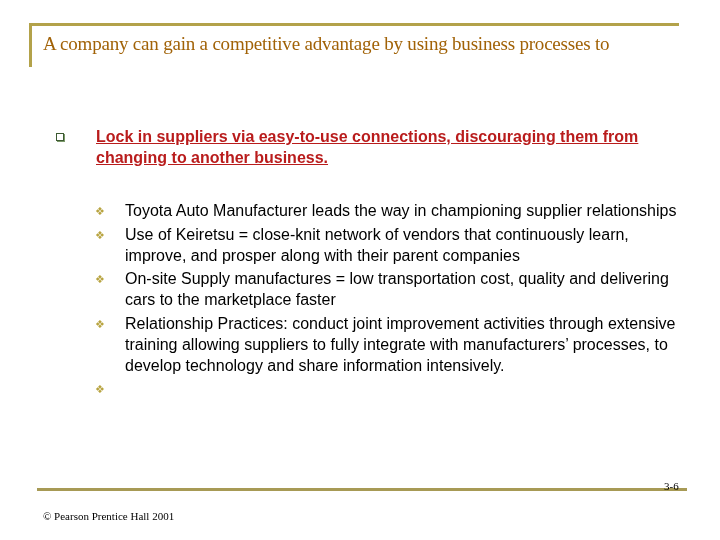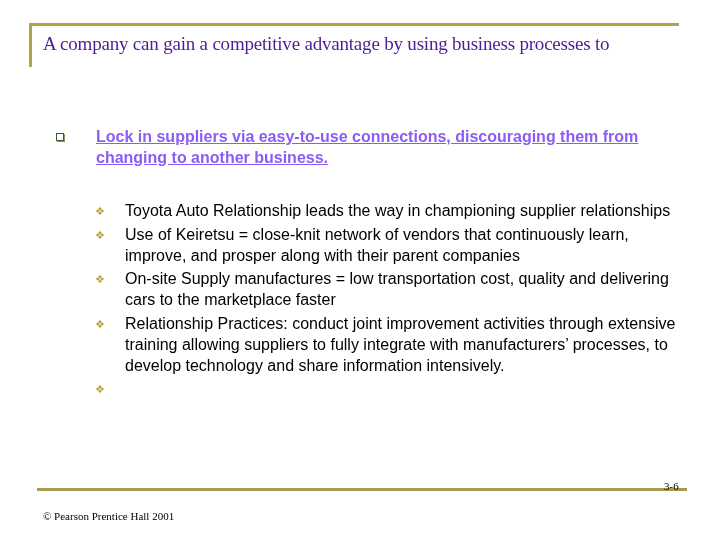--- a/index.html
+++ b/index.html
@@ -29,21 +29,21 @@
       width: 3px;
       height: 44px;
       background: #b3a24a;
     }
     .slide-title {
       position: absolute;
       left: 43px;
       top: 33px;
       font-family: "Liberation Serif", serif;
       font-size: 19px;
-      color: #4c1d95;
+      color: #a16207;
       white-space: nowrap;
       letter-spacing: -0.2px;
     }
     .main-bullet {
       position: absolute;
       left: 56px;
       top: 131px;
       width: 10px;
       height: 10px;
       color: #3d5a32;
@@ -59,21 +59,21 @@
       margin-top: 2px;
     }
     .main-text {
       position: absolute;
       left: 96px;
       top: 126px;
       width: 600px;
       font-size: 16px;
       line-height: 21px;
       font-weight: bold;
-      color: #8b5cf6;
+      color: #b91c1c;
       text-decoration: underline;
     }
     .sub-list {
       position: absolute;
       left: 96px;
       top: 200px;
       width: 590px;
       margin: 0;
       padding: 0;
       list-style: none;
@@ -127,21 +127,21 @@
 <div class="slide-title">A company can gain a competitive advantage by using business processes to</div>
 
 <div class="main-bullet">
     <span class="box"></span>
   </div>
 <div class="main-text">Lock in suppliers via easy-to-use connections, discouraging them from changing to another business.</div>
 
 <ul class="sub-list">
   <li class="sub-item">
     <span class="diamond">❖</span>
-    <span>Toyota Auto Relationship leads the way in championing supplier relationships</span>
+    <span>Toyota Auto Manufacturer leads the way in championing supplier relationships</span>
   </li>
   <li class="sub-item">
     <span class="diamond">❖</span>
     <span>Use of Keiretsu = close-knit network of vendors that continuously learn, improve, and prosper along with their parent companies</span>
   </li>
   <li class="sub-item">
     <span class="diamond">❖</span>
     <span>On-site Supply manufactures = low transportation cost, quality and delivering cars to the marketplace faster</span>
   </li>
   <li class="sub-item">

